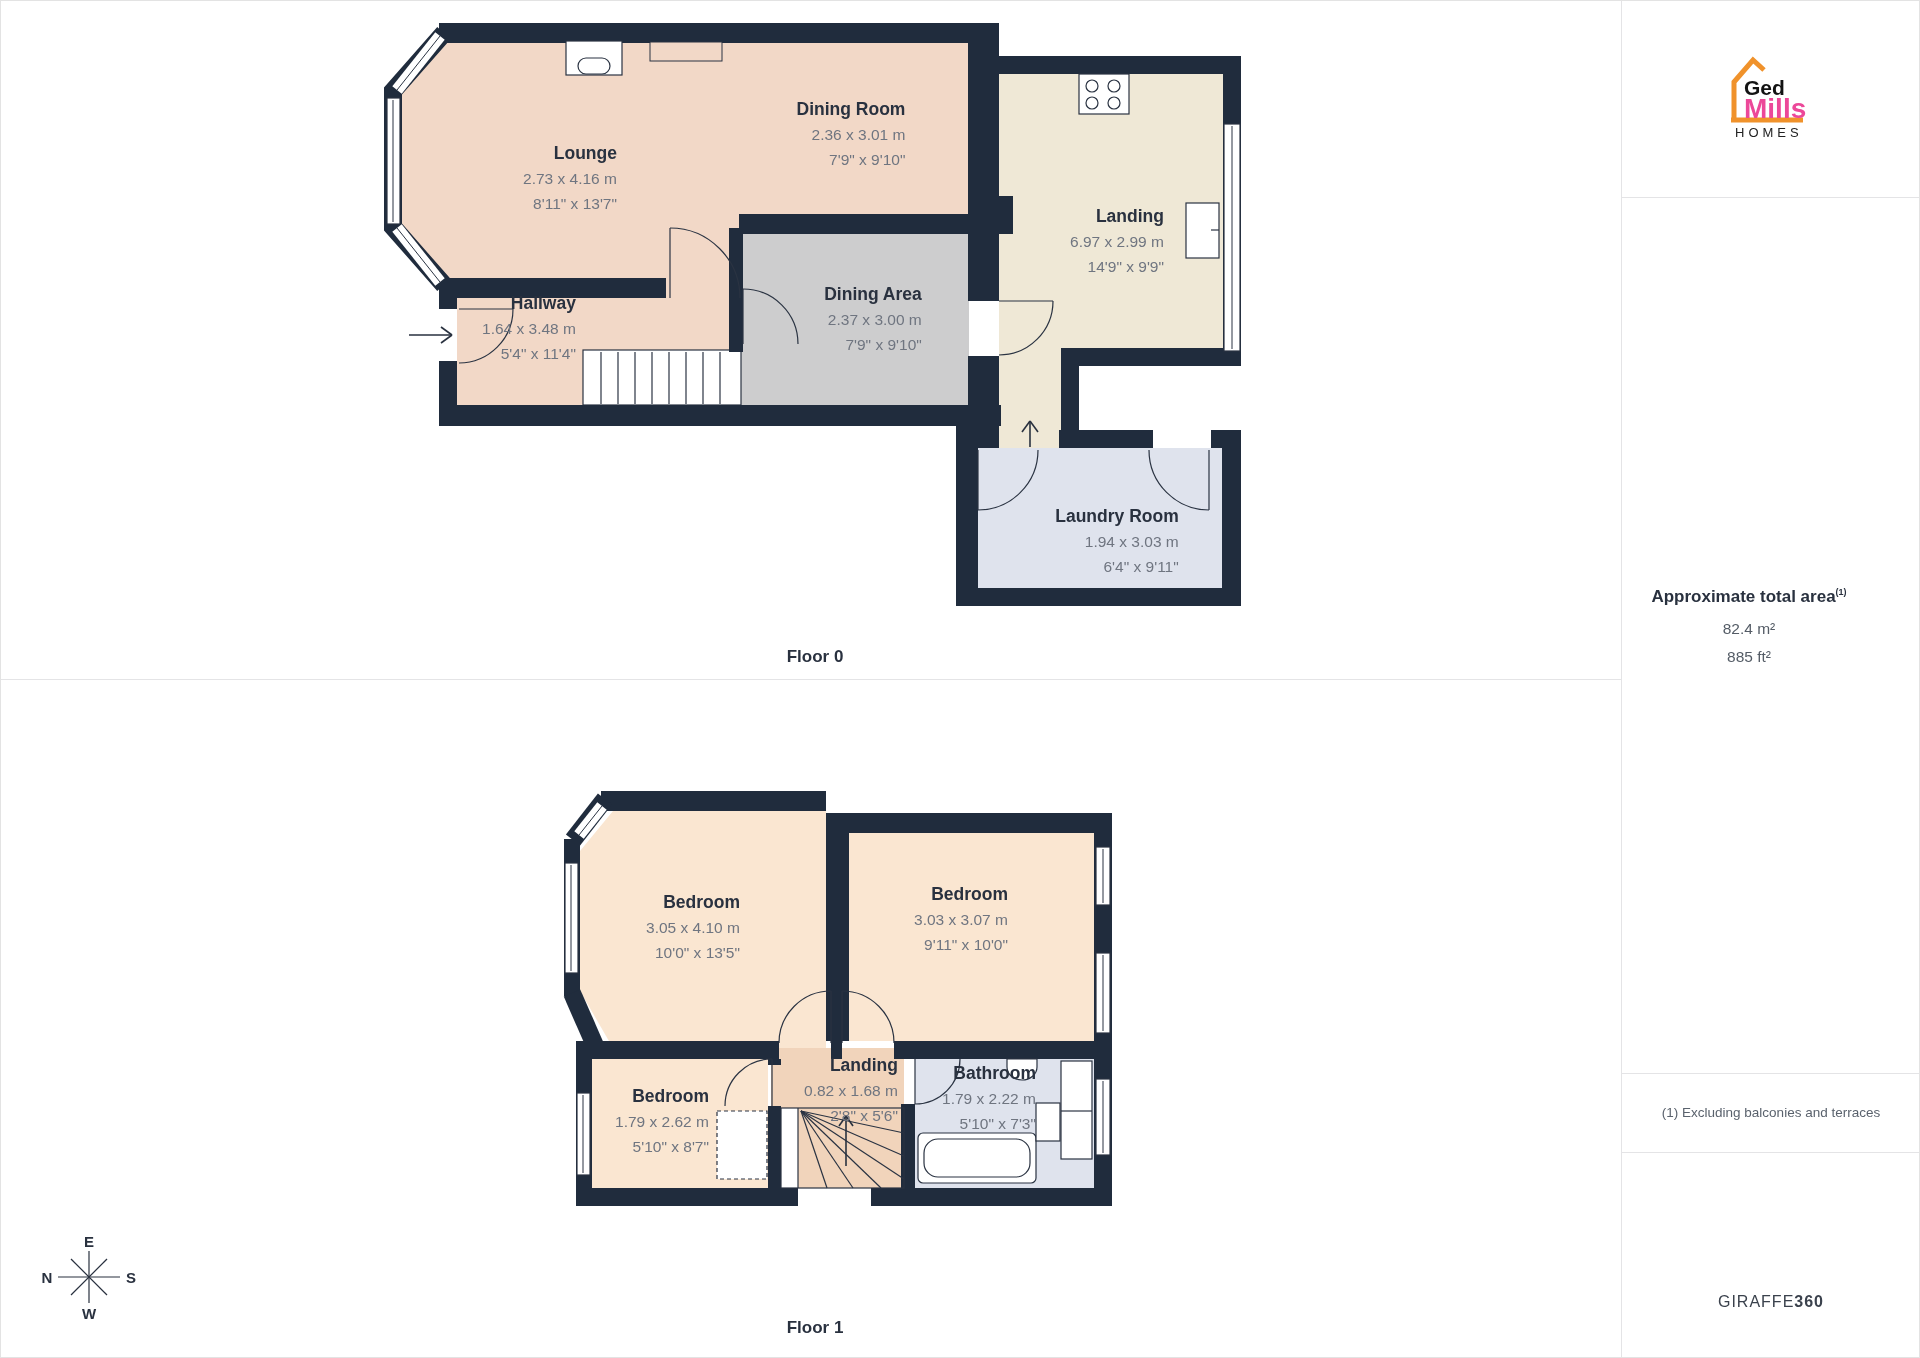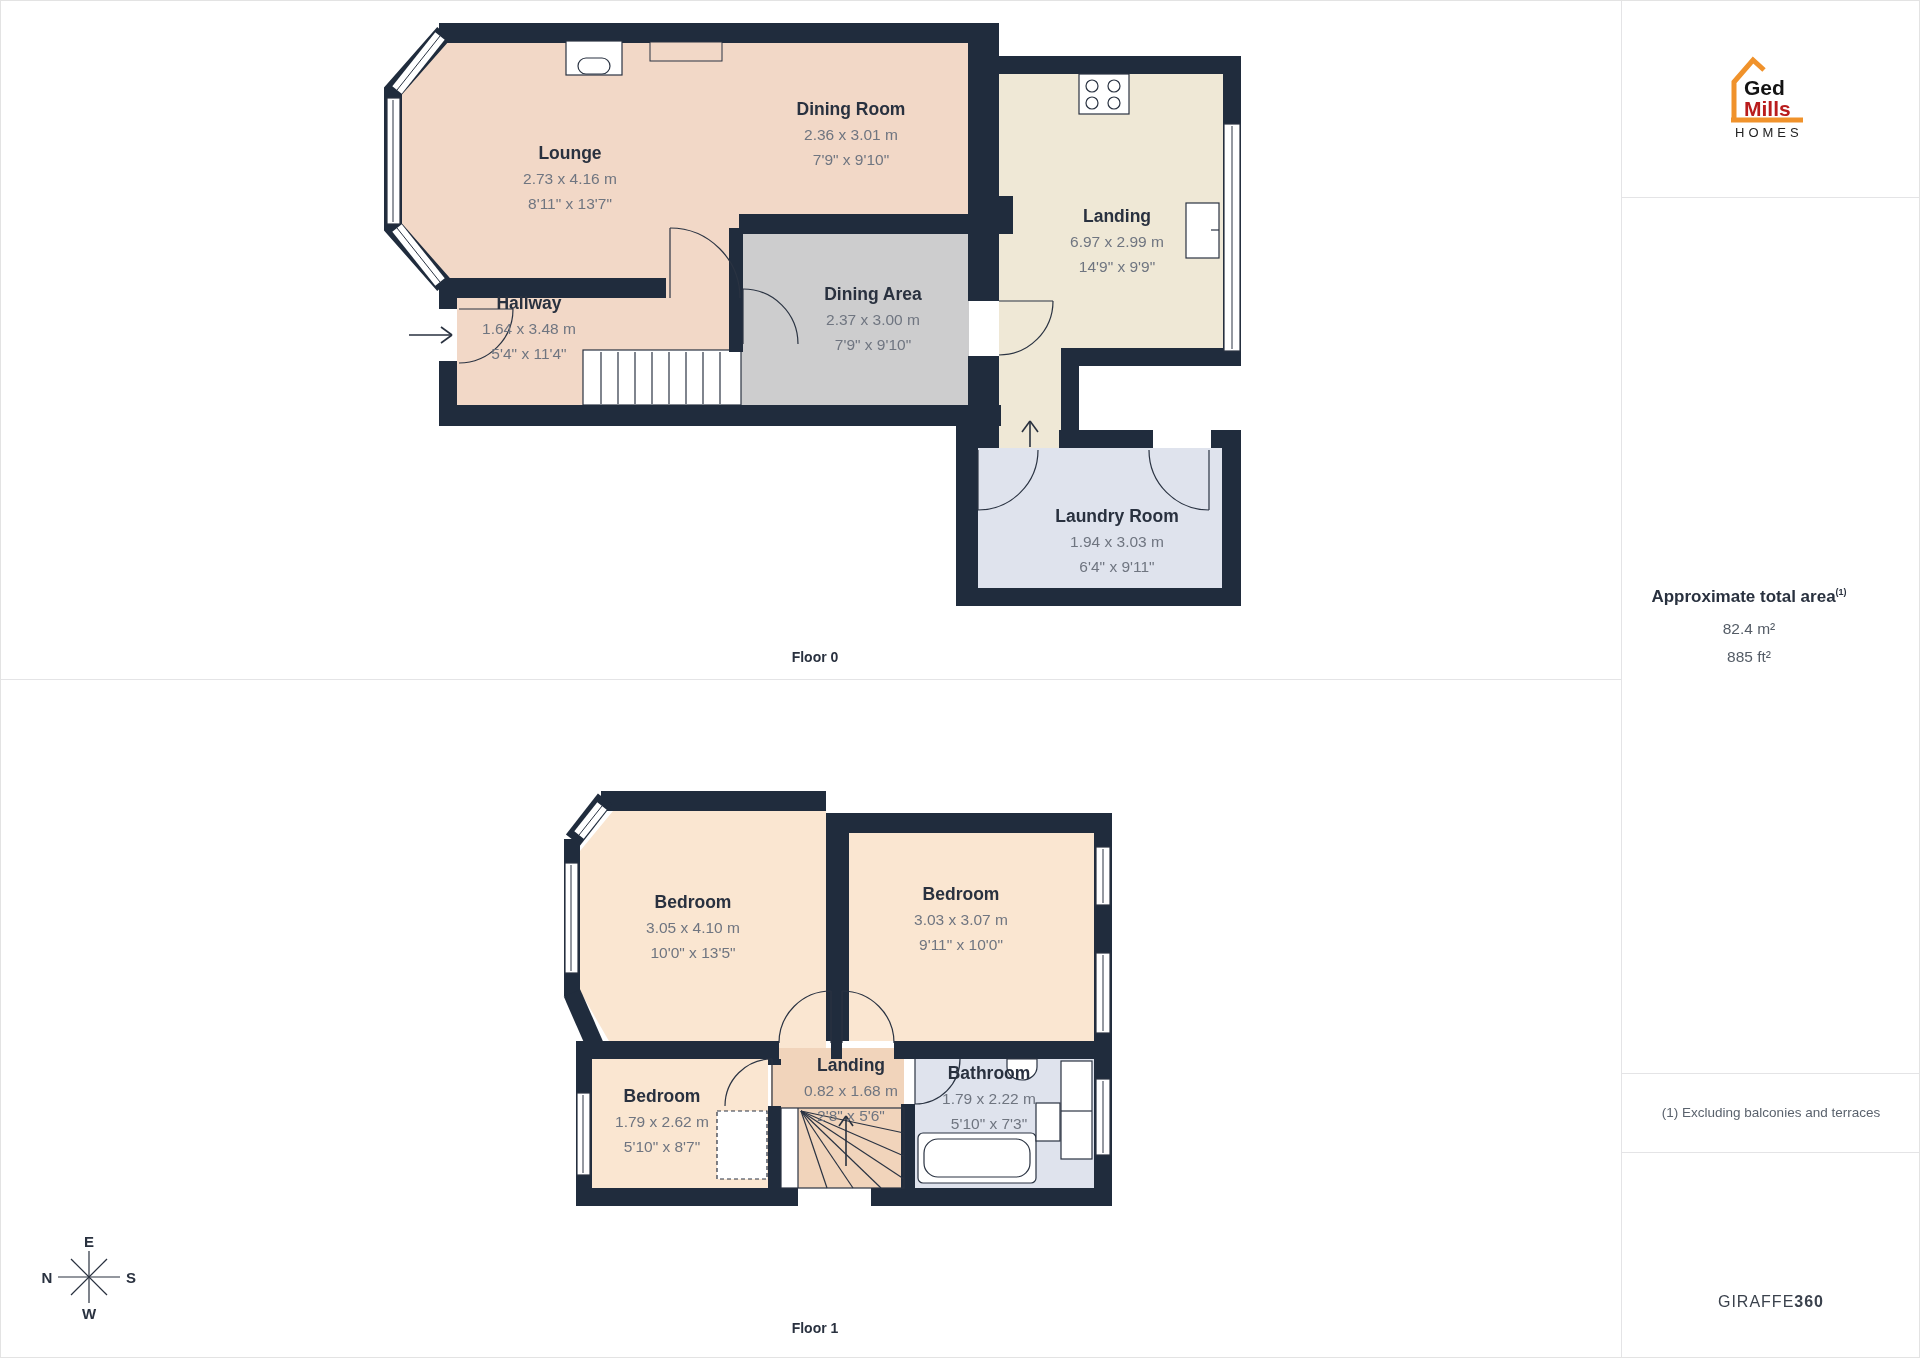--- a/index.html
+++ b/index.html
@@ -20,33 +20,33 @@
   .thin{stroke:var(--line);stroke-width:1.2;fill:none;}
   .fixture{fill:#fff;stroke:var(--line);stroke-width:1.2;}
   .alcove{fill:var(--f0-peach);stroke:var(--line);stroke-width:1;}
   .win{stroke:#fff;stroke-width:12;fill:none;}
   .winline{stroke:var(--line);stroke-width:1;fill:none;}
   .arc{stroke:var(--line);stroke-width:1.2;fill:none;}
   .dash{stroke-dasharray:4 3;}
   .arrow{stroke:var(--ink);stroke-width:1.6;fill:none;}
   .compassline{stroke:var(--ink);stroke-width:1.2;fill:none;}
   
-  .room-label{position:absolute;transform:translate(-50%,-50%);text-align:center;white-space:nowrap;}
+  .room-label{position:absolute;transform:translate(-50%,-50%);text-align:right;white-space:nowrap;}
   .room-name{font-size:17.5px;font-weight:bold;color:var(--ink);line-height:25px;}
   .room-dim{font-size:15.5px;color:var(--dim-ink);line-height:25px;}
-  .floor-label{position:absolute;transform:translate(-50%,-50%);font-size:14px;font-weight:bold;color:var(--ink);}
+  .floor-label{position:absolute;transform:translate(-50%,-50%);font-size:17px;font-weight:bold;color:var(--ink);}
   .compass-letter{position:absolute;transform:translate(-50%,-50%);font-size:15px;font-weight:bold;color:var(--ink);}
   
   .hline{position:absolute;height:1px;background:var(--divider);}
   .vline{position:absolute;width:1px;background:var(--divider);}
   
   .logo{position:absolute;left:1725px;top:48px;width:110px;height:95px;}
   .logo svg{position:absolute;left:0;top:0;}
   .logo-ged{position:absolute;left:18px;top:28px;font-size:21px;font-weight:bold;color:#131313;line-height:21px;}
-  .logo-mills{position:absolute;left:18px;top:49px;font-size:21px;font-weight:bold;color:#b91c1c;line-height:21px;}
+  .logo-mills{position:absolute;left:18px;top:49px;font-size:28px;font-weight:bold;color:#ec4899;line-height:21px;}
   .logo-homes{position:absolute;left:9px;top:76px;font-size:13px;letter-spacing:4px;color:#222;text-align:center;}
   .area-block{position:absolute;left:1620px;top:586px;width:256px;text-align:center;}
   .area-title{font-size:17px;font-weight:bold;color:var(--ink);margin-bottom:8px;}
   .area-title sup{font-size:9px;}
   .area-value{font-size:15.5px;color:#545c66;line-height:28px;}
   .side-note{position:absolute;left:1620px;top:1104px;width:300px;text-align:center;
              font-size:13.5px;color:#5a626d;}
   .disclaimer{position:absolute;left:1645px;top:1178px;width:250px;text-align:center;
               font-size:13.5px;color:#5a626d;line-height:21px;}
   .brand{position:absolute;left:1620px;top:1292px;width:300px;text-align:center;

